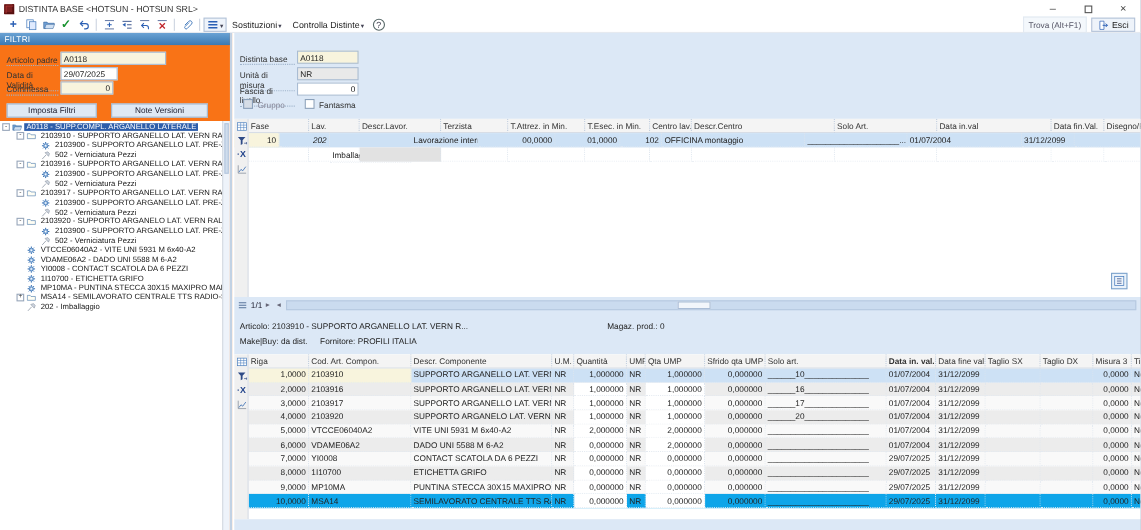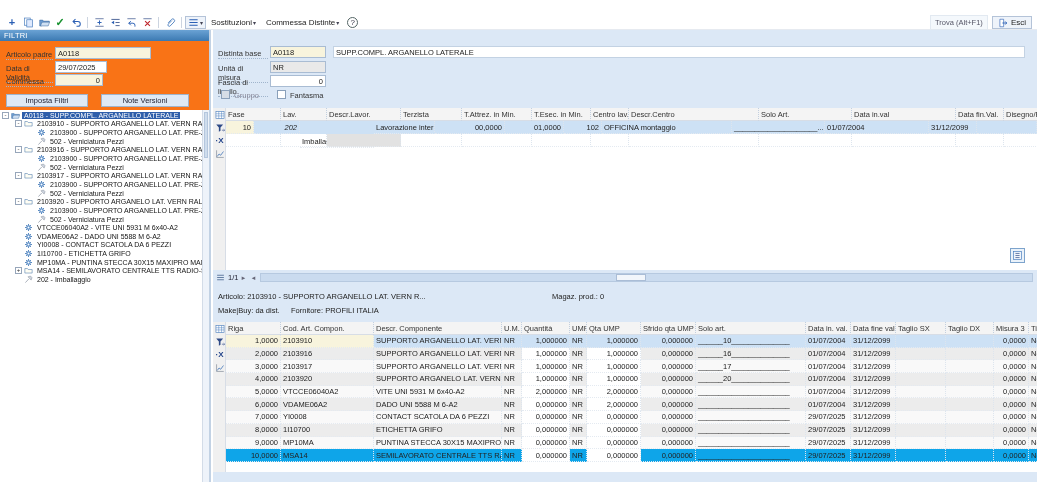--- a/index.html
+++ b/index.html
@@ -80,20 +80,31 @@
 .totals-btn svg{width:11px;height:11px}
 
 
 .iline{position:absolute;font-size:7.5px;color:#222;white-space:nowrap}
 </style>
 </head>
 <body>
 
 <div id="stage">
 
+  <div class="titlebar">
+    <span class="app-icon"></span>
+    <span class="title">DISTINTA BASE &lt;HOTSUN - HOTSUN SRL&gt;</span>
+    <span class="wincontrols">
+      <span class="wc">–</span>
+      <span class="wc">
+          <span class="rbox"></span>
+        </span>
+      <span class="wc">×</span>
+    </span>
+  </div>
 
   <div class="toolbar">
     <span id="tb-icons" style="display:inline-flex;align-items:center">
         <span class="tbtn">
           <span class="ttxt" style="display: inline-flex; color: rgb(42, 95, 180);">+</span>
         </span>
         <span class="tbtn">
           <span style="display: inline-flex;">
             <svg viewBox="0 0 16 16">
               <rect x="2" y="1.5" width="8.5" height="10.5" fill="#fff" stroke="#4a7ebe"></rect>
@@ -170,21 +181,21 @@
             </svg>
           </span>
           <span class="caret">▾</span>
         </span>
       </span>
     <span class="tb-drop">
         <span>Sostituzioni</span>
         <span class="caret">▾</span>
       </span>
     <span class="tb-drop">
-        <span>Commessa Distinte</span>
+        <span>Controlla Distinte</span>
         <span class="caret">▾</span>
       </span>
     <span class="help">?</span>
     <span class="trova">Trova (Alt+F1)</span>
     <span class="esci">
       <span style="display:inline-flex">
           <svg viewBox="0 0 16 16">
             <path d="M3 2h6v12H3z" fill="#fff" stroke="#2a5fb4"></path>
             <path d="M7 8h7M11.5 5.5L14 8l-2.5 2.5" fill="none" stroke="#2a5fb4" stroke-width="1.4"></path>
           </svg>
@@ -411,21 +422,20 @@
       </div>
     <div class="tree-scroll">
         <div class="tree-thumb"></div>
       </div>
   </div>
 
   <div id="right-panel">
 
     <span class="flabel" style="position:absolute;left:5px;top:19px;width:50px">Distinta base</span>
     <span class="finput cream" style="left:57px;top:16px;width:56px">A0118</span>
-    <span class="finput" style="left:120px;top:16px;width:692px;border-color:#c3d2e3">SUPP.COMPL. ARGANELLO LATERALE</span>
 
     <span class="flabel" style="position:absolute;left:5px;top:34px;width:50px">Unità di misura</span>
     <span class="finput grayf" style="left:57px;top:31px;width:56px">NR</span>
 
     <span class="flabel" style="position:absolute;left:5px;top:48px;width:50px">Fascia di livello</span>
     <span class="finput num" style="left:57px;top:45px;width:56px">0</span>
 
     <span class="cb dis" style="left:8px;top:60px"></span>
     <span class="cblabel dim" style="left:21px;top:61px">Gruppo</span>
     <span class="cb" style="left:64px;top:60px"></span>
@@ -551,21 +561,21 @@
         <div class="ghead">
           <span class="hcell" style="width: 55px;">Riga</span>
           <span class="hcell" style="width: 93px;">Cod. Art. Compon.</span>
           <span class="hcell" style="width: 128px;">Descr. Componente</span>
           <span class="hcell" style="width: 20px;">U.M.</span>
           <span class="hcell" style="width: 48px;">Quantità</span>
           <span class="hcell" style="width: 17px;">UMP</span>
           <span class="hcell" style="width: 54px;">Qta UMP</span>
           <span class="hcell" style="width: 55px;">Sfrido qta UMP</span>
           <span class="hcell" style="width: 110px;">Solo art.</span>
-          <span class="hcell" style="width: 45px;">Data in. val.</span>
+          <span class="hcell" style="width: 45px; font-weight: bold;">Data in. val.</span>
           <span class="hcell" style="width: 45px;">Data fine val.</span>
           <span class="hcell" style="width: 50px;">Taglio SX</span>
           <span class="hcell" style="width: 48px;">Taglio DX</span>
           <span class="hcell" style="width: 35px;">Misura 3</span>
           <span class="hcell" style="width: 40px;">Tipo</span>
         </div>
         <div class="grow sel" style="height: 12.7px;">
           <span class="cell r cream" style="width: 55px;">1,0000</span>
           <span class="cell cream" style="width: 93px;">2103910</span>
           <span class="cell" style="width: 128px;">SUPPORTO ARGANELLO LAT. VERN RAL 1013</span>

